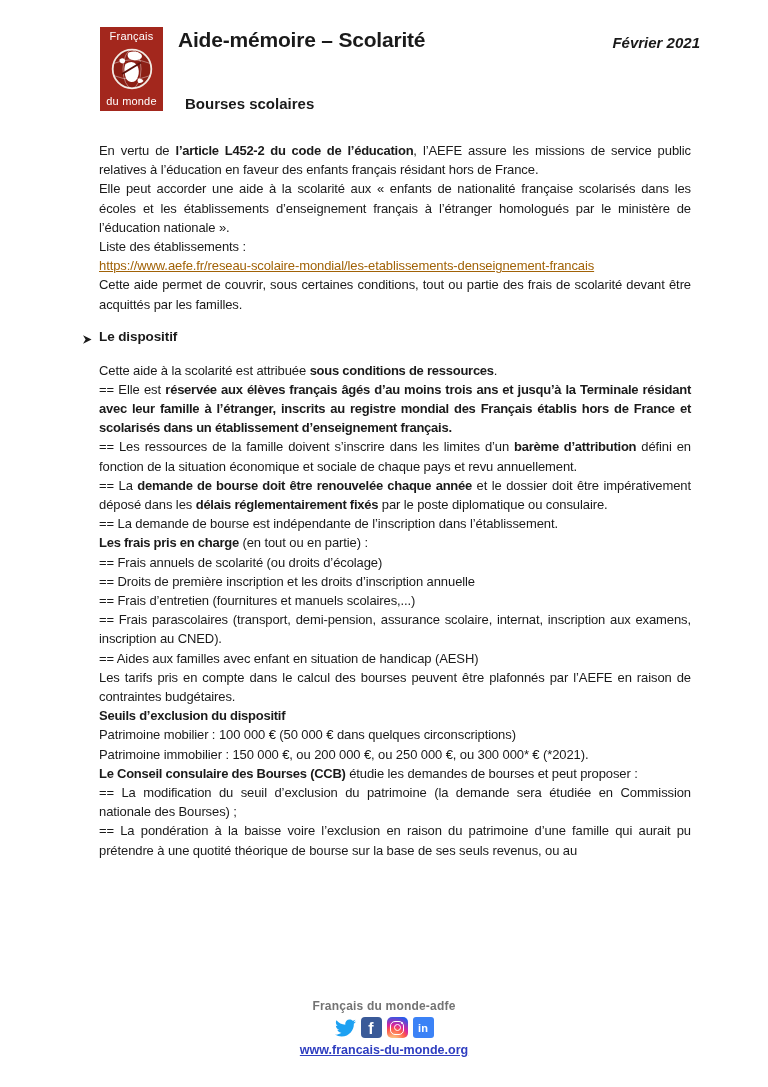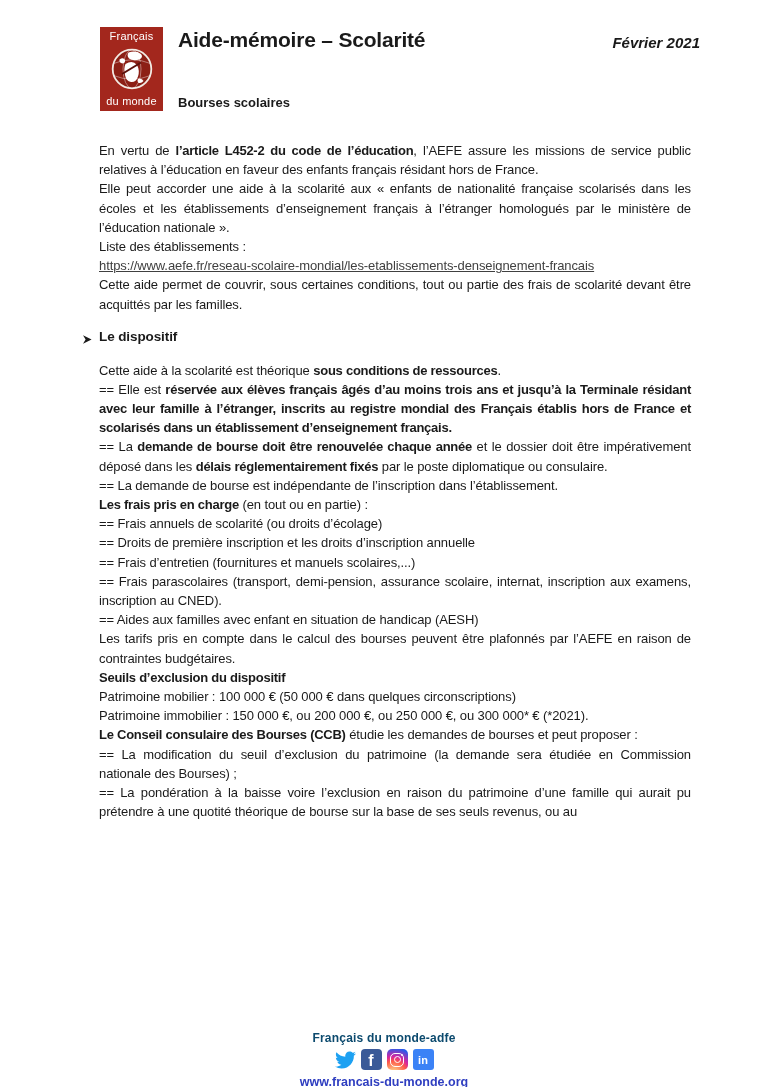--- a/index.html
+++ b/index.html
@@ -7,36 +7,36 @@
         font-family:"Liberation Sans",sans-serif;color:#1a1a1a;}
   
   .header{position:absolute;top:27px;left:100px;right:68px;display:flex;}
   .logo{width:63px;height:84px;background:#A3271D;color:#fff;display:flex;flex-direction:column;
         align-items:center;justify-content:space-between;box-sizing:border-box;padding:3px 2px 4px;}
   .logo-txt{font-size:11px;line-height:12px;letter-spacing:.2px;}
   .titles{flex:1;margin-left:15px;display:flex;flex-direction:column;}
   .title-row{display:flex;justify-content:space-between;align-items:flex-start;}
   .doc-title{font-size:21px;font-weight:700;margin:1px 0 16px;letter-spacing:-0.2px;}
   .doc-date{font-size:15px;font-weight:700;font-style:italic;margin-top:7px;}
-  .doc-subtitle{font-size:13px;font-weight:700;margin:27px 0 0;}
+  .doc-subtitle{font-size:15px;font-weight:700;margin:27px 7px 0;}
   
   .body{position:absolute;left:99px;width:592px;top:141px;font-size:13px;line-height:19.2px;
         text-align:justify;letter-spacing:-0.1px;}
   .body p{margin:0;}
   .body b{letter-spacing:-0.25px;}
   .mt-sm{margin-top:8px;}
   .mt-blk{margin-top:19px;}
   .mt-blk2{margin-top:18px;}
-  .doc-link{color:#404040;text-decoration:underline;cursor:pointer;word-break:break-all;}
+  .doc-link{color:#a16207;text-decoration:underline;cursor:pointer;word-break:break-all;}
   .section-heading{position:relative;margin-bottom:14px;font-weight:700;
                    font-size:13.5px;text-align:left;}
   .bullet-ic{position:absolute;left:-17px;top:4px;}
   
   .footer{position:absolute;left:0;right:0;top:999px;text-align:center;}
-  .footer-org{color:#0c4a6e;font-weight:700;font-size:12px;letter-spacing:.2px;margin-top:32px;}
+  .footer-org{color:#737373;font-weight:700;font-size:12px;letter-spacing:.2px;}
   .icons{margin-top:4px;display:flex;justify-content:center;align-items:center;gap:5px;}
   .sicon{width:21px;height:21px;display:inline-flex;align-items:center;justify-content:center;
          box-sizing:border-box;cursor:pointer;}
   .sicon.facebook{background:#3A5A98;border-radius:4px;color:#fff;font-weight:700;font-size:16px;
          align-items:flex-end;line-height:18px;}
   .sicon.linkedin{background:#3b82f6;border-radius:3px;color:#fff;font-weight:700;font-size:11px;}
   .sicon.instagram{position:relative;border-radius:5px;
          background:radial-gradient(circle at 30% 120%, #fdf497 0%, #fd5949 45%, #d6249f 60%, #285AEB 90%);}
   .sicon.instagram::before{content:"";position:absolute;inset:3.5px;border:1.6px solid #fff;border-radius:5px;}
   .sicon.instagram::after{content:"";position:absolute;inset:7px;border:1.6px solid #fff;border-radius:50%;}
@@ -82,22 +82,23 @@
     <p><span>Elle peut accorder une aide à la scolarité aux « enfants de nationalité française scolarisés dans les écoles et les établissements d’enseignement français à l’étranger homologués par le ministère de l’éducation nationale ».</span></p>
     <p><span>Liste des établissements :</span></p>
     <p><a class="doc-link">https://www.aefe.fr/reseau-scolaire-mondial/les-etablissements-denseignement-francais</a></p>
 
     <p class="mt-sm"><span>Cette aide permet de couvrir, sous certaines conditions, tout ou partie des frais de scolarité devant être acquittés par les familles.</span></p>
 
     <h3 class="section-heading"><span class="bullet-ic"><svg width="11" height="11" viewBox="0 0 11 11">
             <path d="M1 1.2 L9.6 5.5 L1 9.8 L3.6 5.5 Z" fill="#1a1a1a"></path>
           </svg></span><span>Le dispositif</span></h3>
 
-    <p><span>Cette aide à la scolarité est théorique </span><b>sous conditions de ressources</b><span>.</span></p>
+    <p><span>Cette aide à la scolarité est attribuée </span><b>sous conditions de ressources</b><span>.</span></p>
     <p><span>== Elle est </span><b>réservée aux élèves français âgés d’au moins trois ans et jusqu’à la Terminale résidant avec leur famille à l’étranger, inscrits au registre mondial des Français établis hors de France et scolarisés dans un établissement d’enseignement français.</b></p>
+    <p><span>== Les ressources de la famille doivent s’inscrire dans les limites d’un </span><b>barème d’attribution</b><span> défini en fonction de la situation économique et sociale de chaque pays et revu annuellement.</span></p>
     <p><span>== La </span><b>demande de bourse doit être renouvelée chaque année</b><span> et le dossier doit être impérativement déposé dans les </span><b>délais réglementairement fixés</b><span> par le poste diplomatique ou consulaire.</span></p>
     <p><span>== La demande de bourse est indépendante de l’inscription dans l’établissement.</span></p>
 
     <p class="mt-blk"><b>Les frais pris en charge</b><span> (en tout ou en partie) :</span></p>
     <p><span>== Frais annuels de scolarité (ou droits d’écolage)</span></p>
     <p><span>== Droits de première inscription et les droits d’inscription annuelle</span></p>
     <p><span>== Frais d’entretien (fournitures et manuels scolaires,...)</span></p>
     <p><span>== Frais parascolaires (transport, demi-pension, assurance scolaire, internat, inscription aux examens, inscription au CNED).</span></p>
     <p><span>== Aides aux familles avec enfant en situation de handicap (AESH)</span></p>
 

